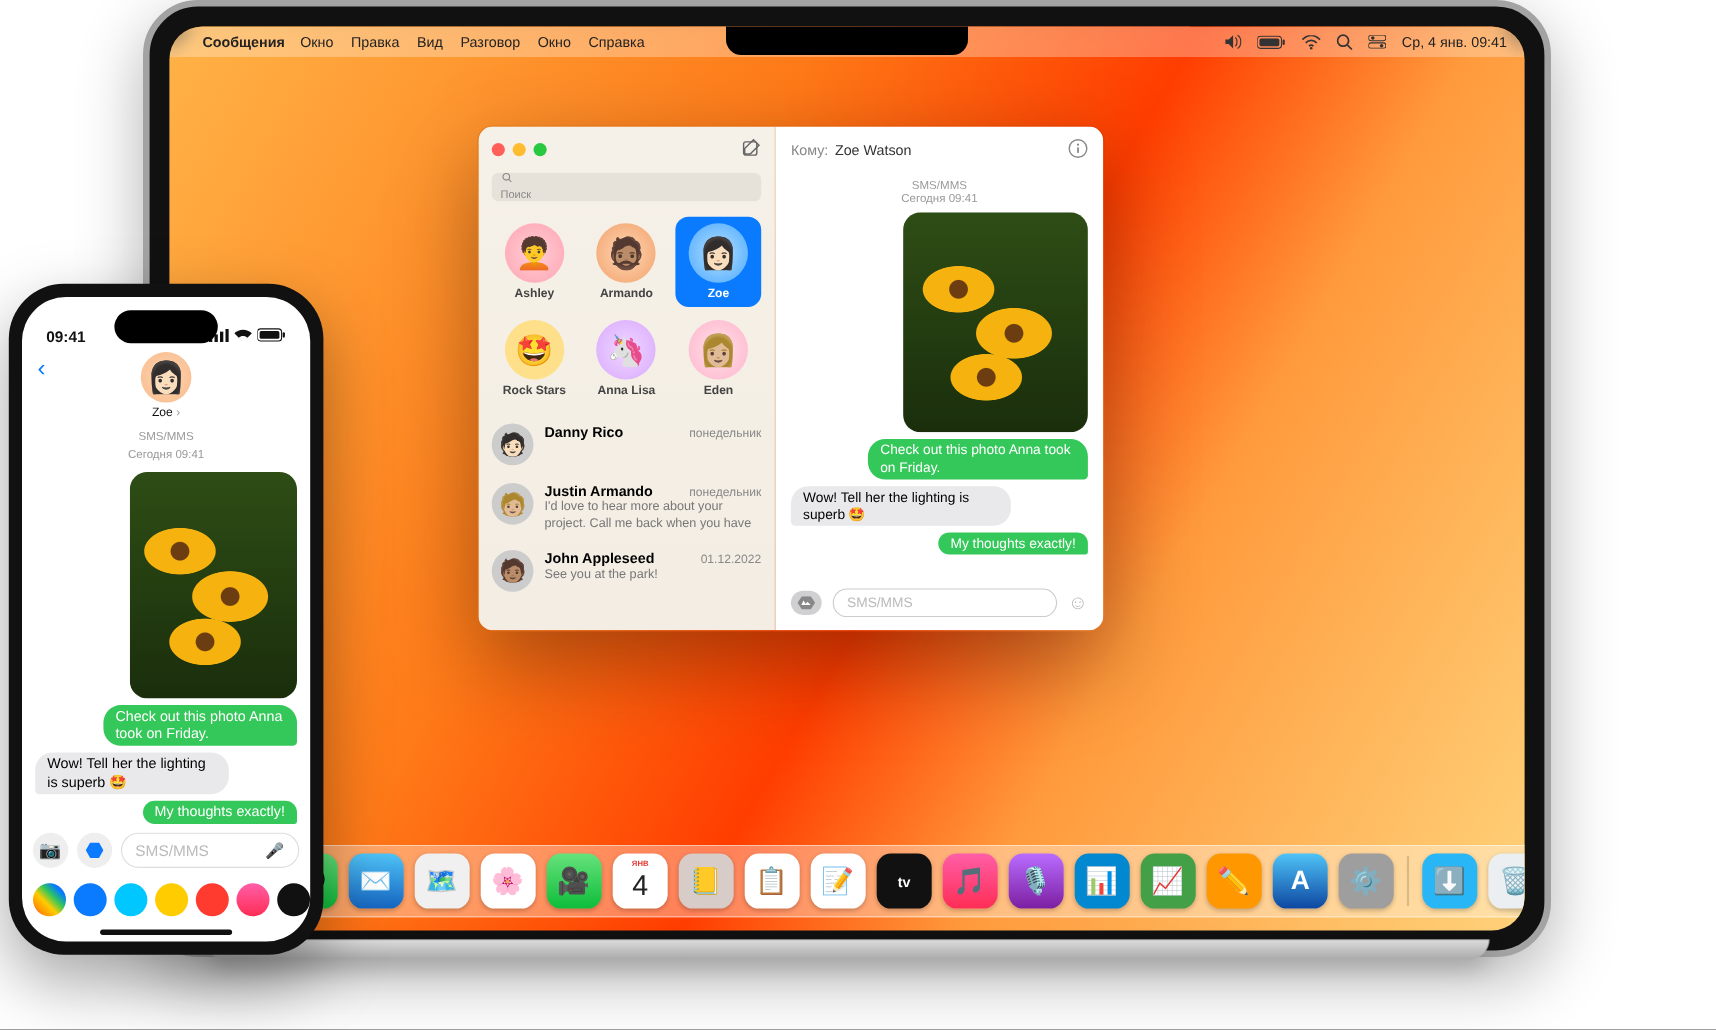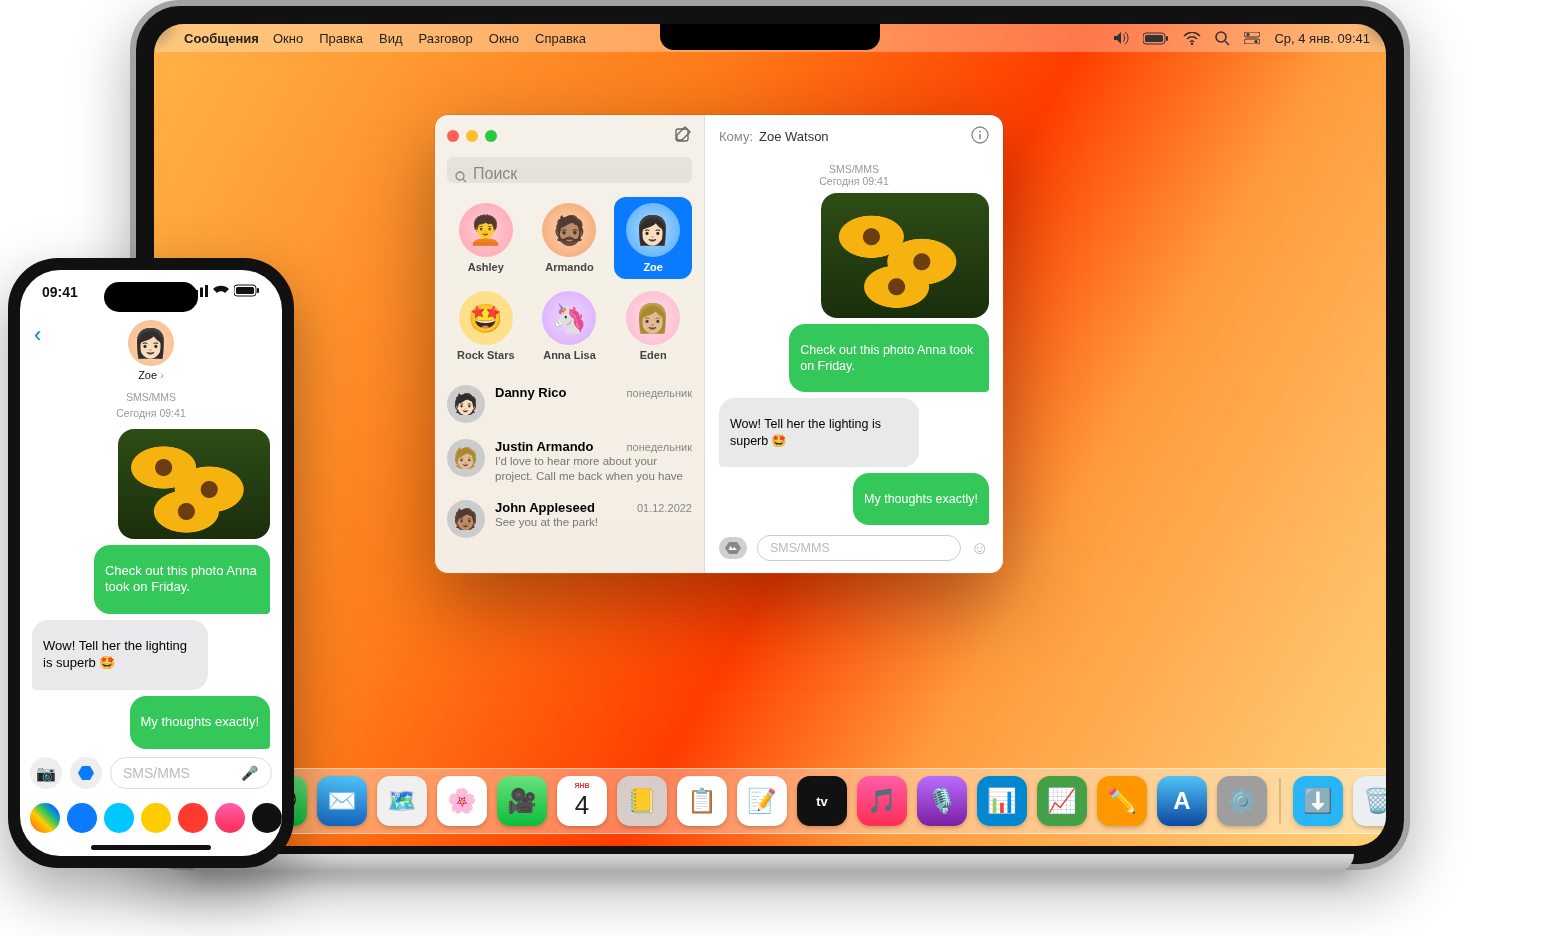--- a/index.html
+++ b/index.html
@@ -108,22 +108,22 @@
     display:flex; flex-direction:column;
   }
   .titlebar { height:42px; display:flex; align-items:center; padding:0 12px; gap:8px;}
   .traffic { display:flex; gap:7px;}
   .tl{width:12px;height:12px;border-radius:50%;}
   .tl-r{background:#ff5f57}.tl-y{background:#febc2e}.tl-g{background:#28c840}
   .compose-ico { margin-left:auto; color:#666;}
   .search {
     margin:0 12px 10px; height:26px;
     background:rgba(0,0,0,.06); border-radius:6px;
-    display:flex; align-items:flex-end; gap:6px; padding:0 8px;
-    color:#888; font-size:16px;
+    display:flex; align-items:flex-start; gap:6px; padding:0 8px;
+    color:#888; font-size:10px;flex-direction:column;
   }
   .pins {
     display:grid; grid-template-columns:repeat(3,1fr);
     gap:6px 6px; padding:4px 12px 10px;
   }
   .pin { display:flex; flex-direction:column; align-items:center; gap:4px;
          padding:6px 0; border-radius:12px;}
   .pin.selected { background:#0a7aff; }
   .pin .av { width:54px;height:54px;border-radius:50%;
              display:flex;align-items:center;justify-content:center;font-size:28px;}
@@ -153,21 +153,21 @@
     background:
       radial-gradient(circle at 30% 35%,#6b3d10 0 8px,transparent 9px),
       radial-gradient(circle at 60% 55%,#6b3d10 0 8px,transparent 9px),
       radial-gradient(circle at 45% 75%,#6b3d10 0 8px,transparent 9px),
       radial-gradient(40px 26px at 30% 35%,#f6b20e 0 32px,transparent 33px),
       radial-gradient(42px 28px at 60% 55%,#f6b20e 0 34px,transparent 35px),
       radial-gradient(40px 26px at 45% 75%,#f6b20e 0 32px,transparent 33px),
       linear-gradient(#2e4d15,#1a2e0c);
   }
   .bubble{
-    margin-top:6px;max-width:74%;padding:18px 11px;border-radius:16px;
+    margin-top:6px;max-width:74%;padding:2px 11px;border-radius:16px;
     font-size:12.5px;line-height:1.3;
   }
   .out{align-self:flex-end;background:#34c759;color:#fff;border-bottom-right-radius:4px;}
   .in{align-self:flex-start;background:#e9e9eb;color:#000;border-bottom-left-radius:4px;}
   .inputbar{
     display:flex;align-items:center;gap:10px;padding:10px 14px 12px;
   }
   .inputbar .apps{width:28px;height:22px;border-radius:11px;background:#d0d0d3;color:#888;
                   display:flex;align-items:center;justify-content:center;font-size:13px;font-weight:700;}
   .inputbar .field{flex:1;height:26px;border:1px solid #ccc;border-radius:13px;
@@ -184,21 +184,21 @@
   }
   .phone-screen{
     width:100%;height:100%;border-radius:40px;background:#fff;overflow:hidden;
     display:flex;flex-direction:column;position:relative;
   }
   .dynamic-island{
     position:absolute;top:12px;left:50%;transform:translateX(-50%);
     width:94px;height:30px;background:#000;border-radius:18px;z-index:10;
   }
   .statusbar{
-    height:48px;display:flex;align-items:center;justify-content:space-between;
+    height:48px;display:flex;align-items:flex-end;justify-content:space-between;
     padding:0 22px 4px;font-size:14px;font-weight:600;color:#111;
   }
   .statusbar .r{display:flex;gap:5px;align-items:center;}
   .ph-head{
     display:flex;flex-direction:column;align-items:center;padding:2px 0 6px;position:relative;
   }
   .ph-back{position:absolute;left:14px;top:4px;color:#0a7aff;font-size:22px;font-weight:300;}
   .ph-av{width:46px;height:46px;border-radius:50%;background:radial-gradient(circle,#ffd8b5,#f8b889);
          display:flex;align-items:center;justify-content:center;font-size:28px;}
   .ph-name{font-size:11px;color:#111;margin-top:3px;}

